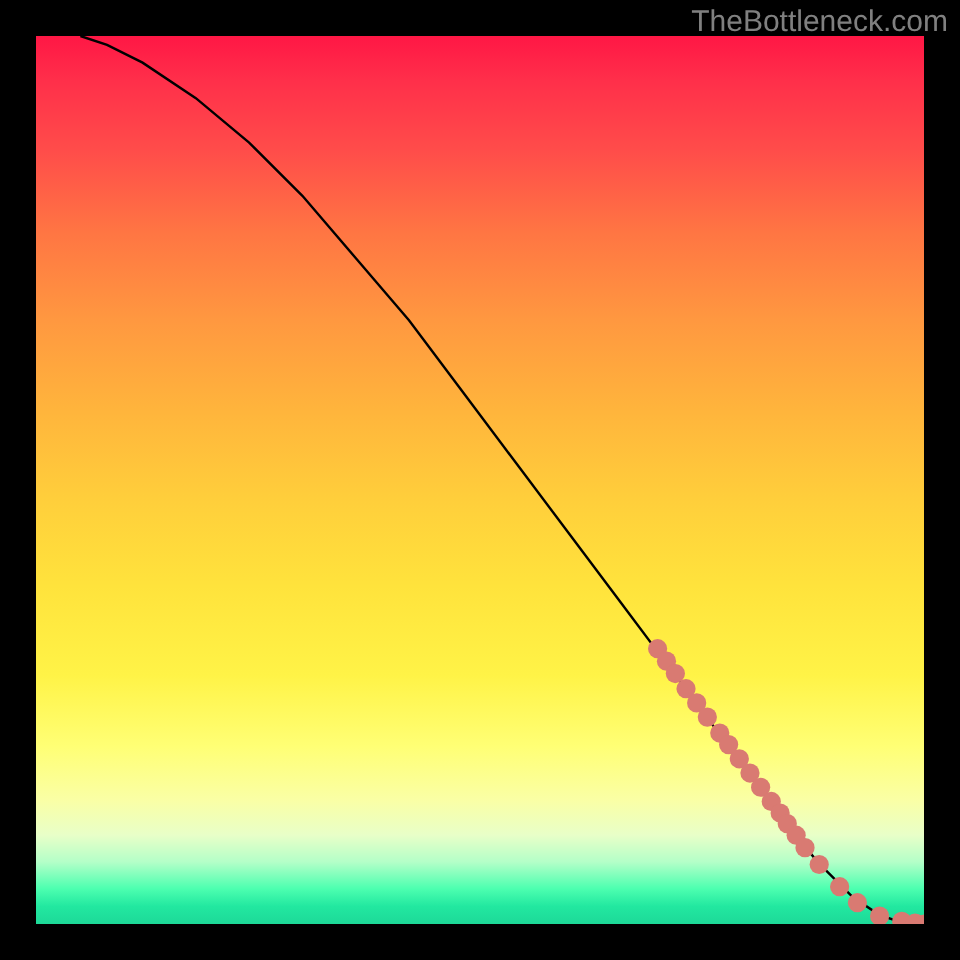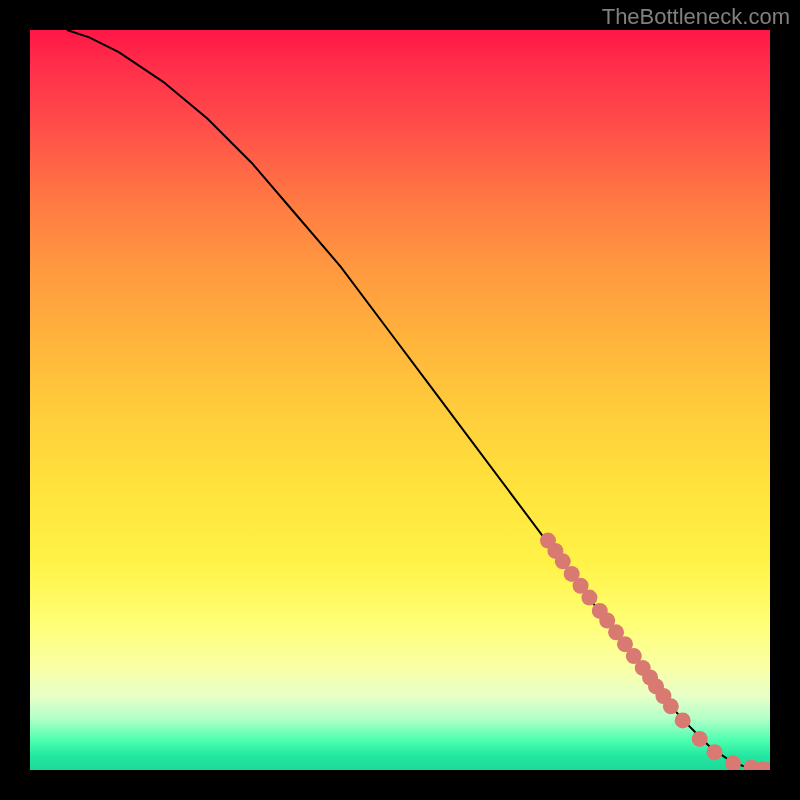--- a/index.html
+++ b/index.html
@@ -9,21 +9,21 @@
     background: #000;
     position: relative;
     font-family: Arial, Helvetica, sans-serif;
     overflow: hidden;
   }
   .attribution {
     position: absolute;
     top: 4px;
     right: 10px;
     color: #808080;
-    font-size: 22px;
+    font-size: 25px;
     font-weight: 400;
     z-index: 30;
   }
   .plot-frame {
     position: absolute;
     left: 30px;
     top: 30px;
     width: 740px;
     height: 740px;
     z-index: 1;

